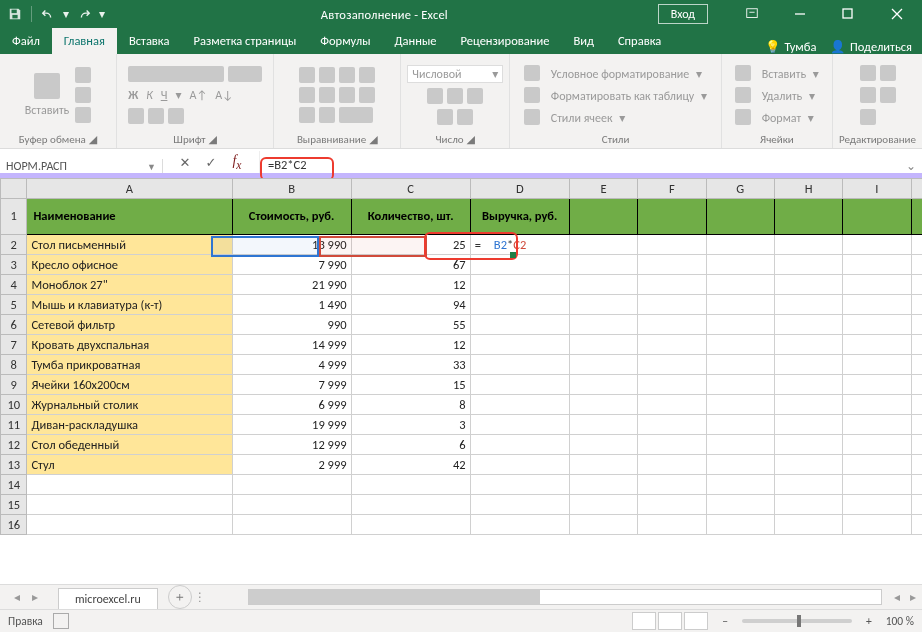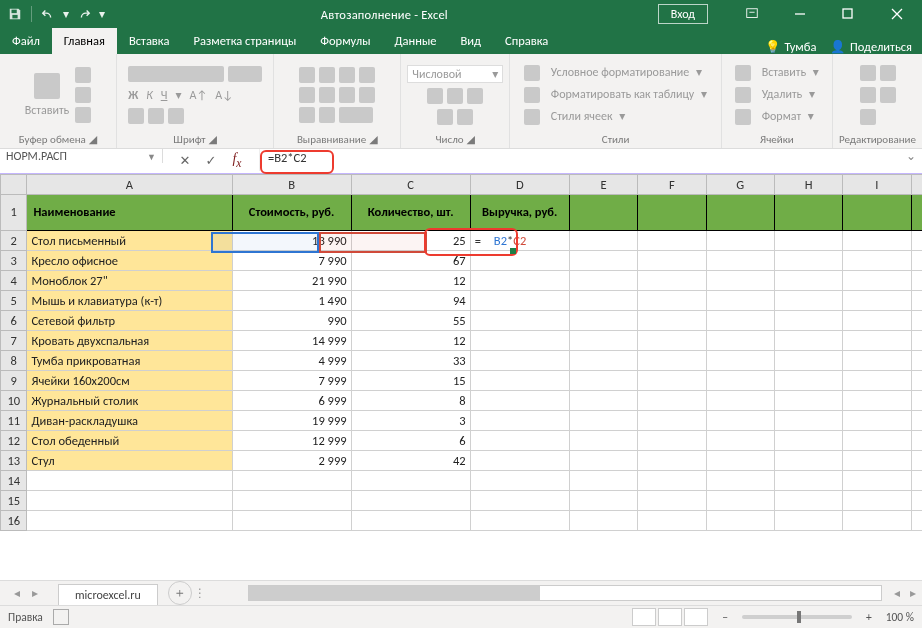--- a/index.html
+++ b/index.html
@@ -31,37 +31,37 @@
   .qat-sep{width:0;height:16px;border-left:1px solid rgba(255,255,255,0.3);margin:0 3px;}
   .title-center{flex:1;text-align:center;font-size:12.5px;letter-spacing:0.2px;}
   .title-right{display:flex;align-items:center;gap:4px;padding-right:2px;}
   .login-btn{border:1px solid rgba(255,255,255,0.7);padding:2px 12px;font-size:12px;color:#fff;margin-right:18px;}
   .sys-btn{width:44px;height:28px;display:flex;align-items:center;justify-content:center;color:#fff;}
   .sys-btn.close{width:46px;}
 
   
   .tabstrip{height:26px;background:var(--green-mid);display:flex;align-items:flex-end;color:#fff;}
   .tab{padding:5px 12px 6px;font-size:12.5px;cursor:default;}
-  .tab.active{background:var(--green-ribbon);color:#000000;font-weight:400;}
+  .tab.active{background:var(--green-ribbon);color:#0f766e;font-weight:400;}
   .tabstrip .right{margin-left:auto;display:flex;align-items:center;padding-right:10px;gap:14px;}
   .ts-link{display:flex;align-items:center;gap:4px;font-size:12.5px;}
 
   
   .ribbon{height:94px;background:var(--green-ribbon);border-bottom:1px solid #dcdcdc;display:flex;}
   .rgroup{border-right:1px solid #e1e1e1;display:flex;flex-direction:column;justify-content:space-between;align-items:center;padding:4px 6px 1px;color:#888;}
   .rgroup-body{flex:1;display:flex;align-items:center;gap:6px;}
   .rgroup-label{font-size:11px;color:#7a7a7a;padding:2px 0 1px;display:flex;align-items:center;gap:3px;}
   .iconph{width:16px;height:16px;background:#c9c9c9;border-radius:2px;display:inline-block;}
   .iconph.big{width:26px;height:26px;}
   .rcol{display:flex;flex-direction:column;gap:4px;}
-  .rrow{display:flex;gap:4px;align-items:flex-start;}
+  .rrow{display:flex;gap:4px;align-items:flex-end;}
   .rtxt{font-size:12px;color:#9a9a9a;white-space:nowrap;}
 
   
-  .fbar{height:24px;border-bottom:1px solid #c4b5fd;display:flex;align-items:flex-start;background:#fff;}
+  .fbar{height:24px;border-bottom:5px solid #c4b5fd;display:flex;align-items:flex-end;background:#fff;}
   .namebox{width:150px;border-right:1px solid #dcdcdc;display:flex;align-items:center;padding:0 6px;justify-content:space-between;font-size:12px;color:#555;}
   .namebox .dd{color:#888;font-size:9px;}
   .fbar-btns{display:flex;align-items:center;gap:2px;padding:0 10px;border-right:1px solid #eee;}
   .fb-btn{width:24px;height:22px;display:flex;align-items:center;justify-content:center;color:#666;font-size:13px;}
   .fb-btn .fx{font-style:italic;font-family:"Times New Roman",serif;font-size:14px;color:#7f1d1d;}
   .f-input-wrap{flex:1;display:flex;align-items:center;position:relative;padding-left:6px;}
   .f-redbox{position:absolute;left:0px;top:1px;width:70px;height:20px;border:2.5px solid var(--red-box);border-radius:6px;pointer-events:none;}
   .f-input{border:0;outline:0;font-size:12.5px;font-family:var(--font);width:100%;color:#333;}
   .fbar-exp{width:22px;display:flex;align-items:center;justify-content:center;color:#888;}
 
@@ -172,20 +172,21 @@
   </div>
 </div>
 
 <div class="tabstrip">
   <div class="tab">Файл</div>
   <div class="tab active">Главная</div>
   <div class="tab">Вставка</div>
   <div class="tab">Разметка страницы</div>
   <div class="tab">Формулы</div>
   <div class="tab">Данные</div>
+  <div class="tab">Рецензирование</div>
   <div class="tab">Вид</div>
   <div class="tab">Справка</div>
   <div class="right">
     <div class="ts-link">
         <span>💡</span>
         <span>Тумба</span>
       </div>
     <div class="ts-link">
         <span>👤</span>
         <span>Поделиться</span>

